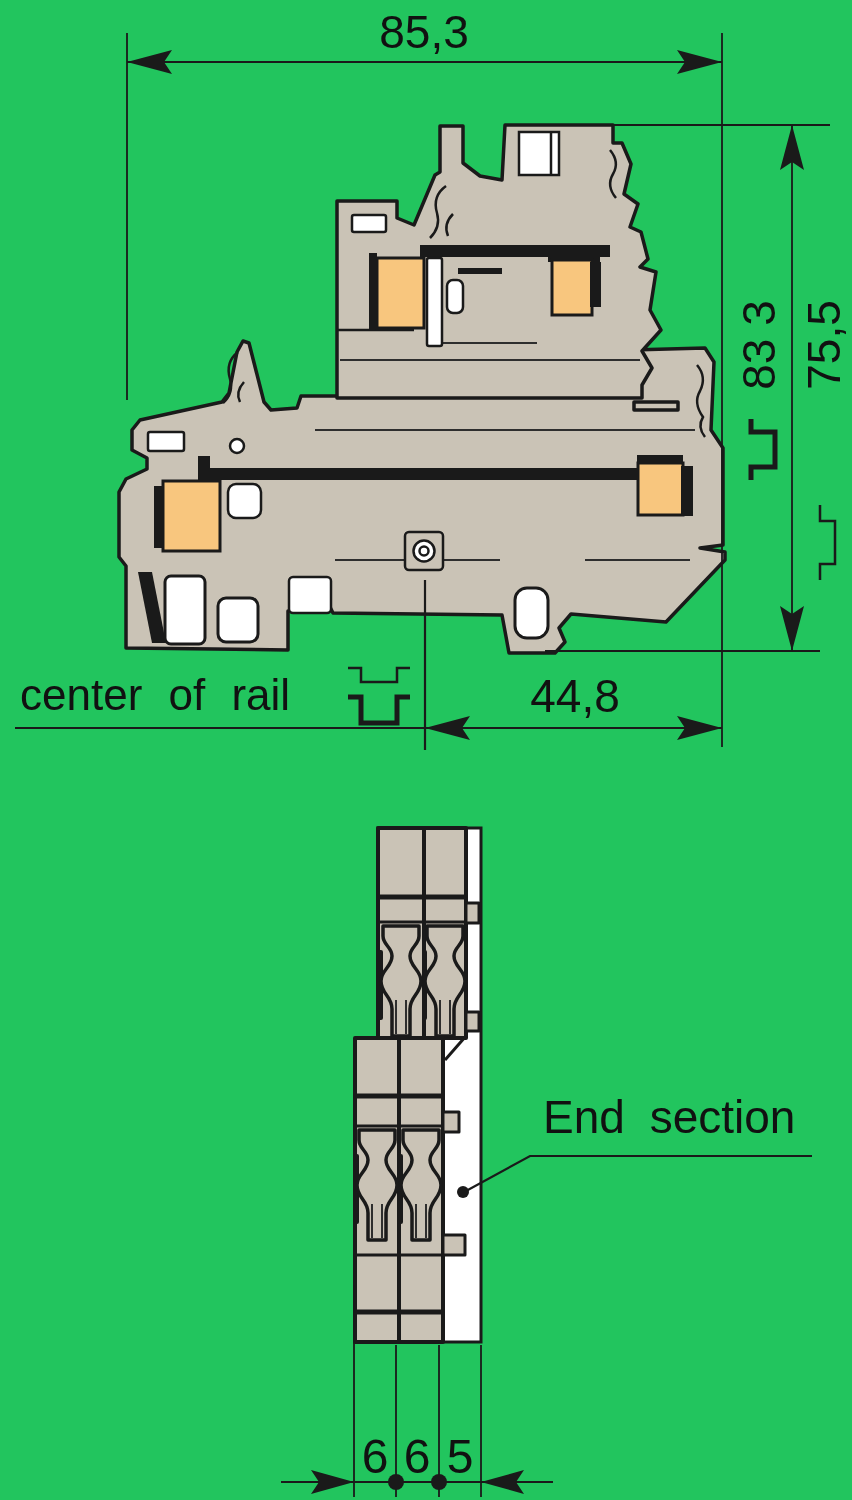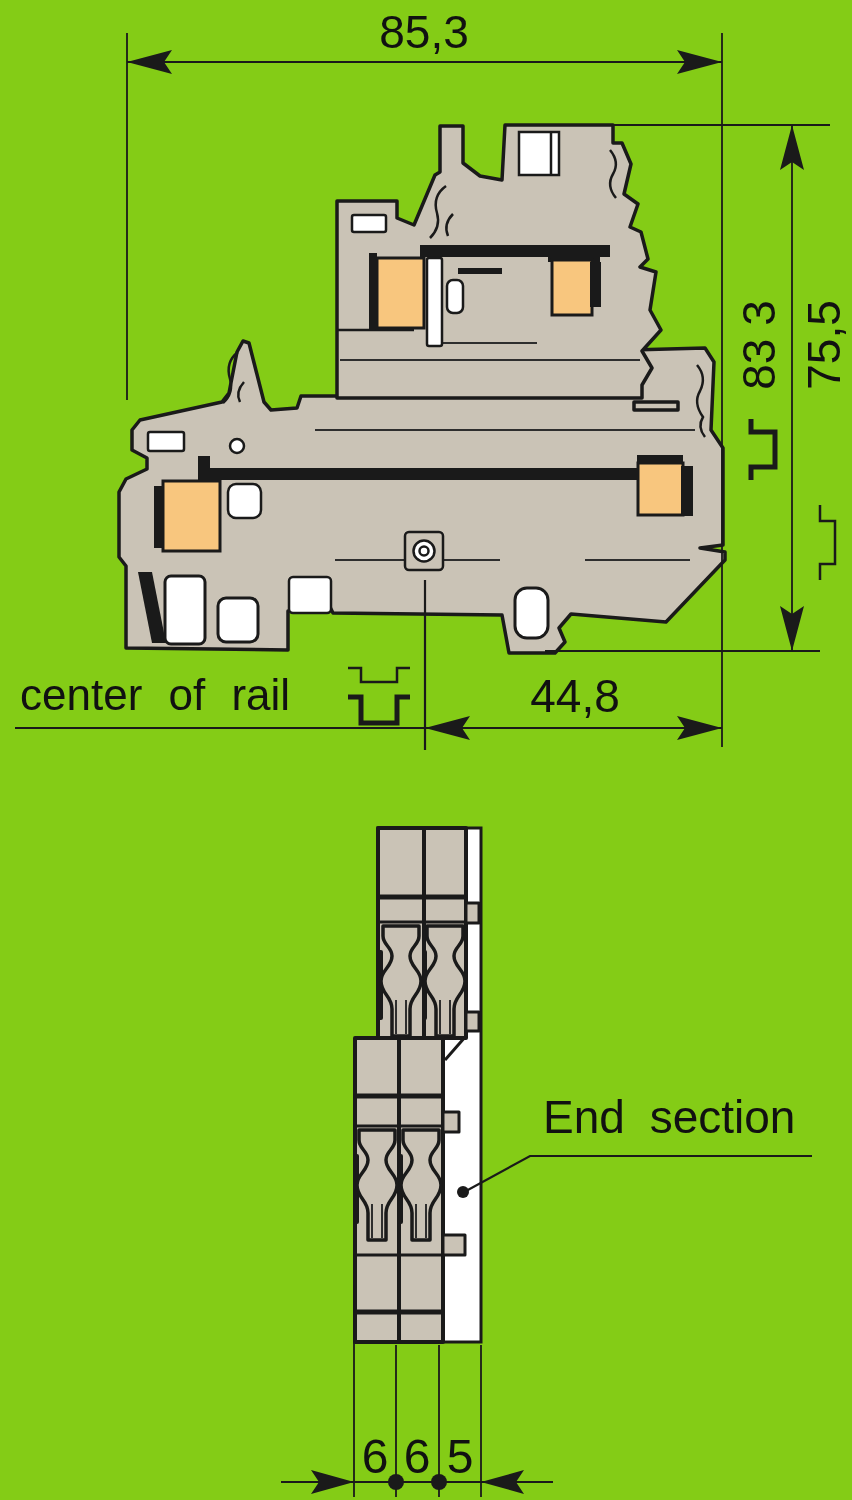--- a/index.html
+++ b/index.html
@@ -1,16 +1,16 @@
 <!DOCTYPE html>
 <html style="--line: #1a1a1a; --body: #cac3b6; --clamp: #f8c67e; --bg: #ffffff;"><head>
 <meta charset="utf-8">
 <style>
   html,body{margin:0;padding:0;background:#fff;}
-  #canvas{position:relative;width:852px;height:1500px;background:#84cc16;overflow:hidden;}
+  #canvas{position:relative;width:852px;height:1500px;background:#22c55e;overflow:hidden;}
   svg text{font-family:"Liberation Sans",sans-serif;fill:#111;}
   .dimtxt{font-size:46px;}
   .railtxt{font-size:44px;word-spacing:14px;}
   .calltxt{font-size:46px;word-spacing:12px;}
   .digit{font-size:48px;}
   .body{fill:var(--body);stroke:var(--line);stroke-width:3.5;stroke-linejoin:round;}
   .body4{fill:var(--body);stroke:var(--line);stroke-width:4;stroke-linejoin:round;}
   .wht{fill:#ffffff;stroke:var(--line);stroke-width:2.5;}
   .wht3{fill:#ffffff;stroke:var(--line);stroke-width:3;}
   .blk{fill:var(--line);stroke:none;}

